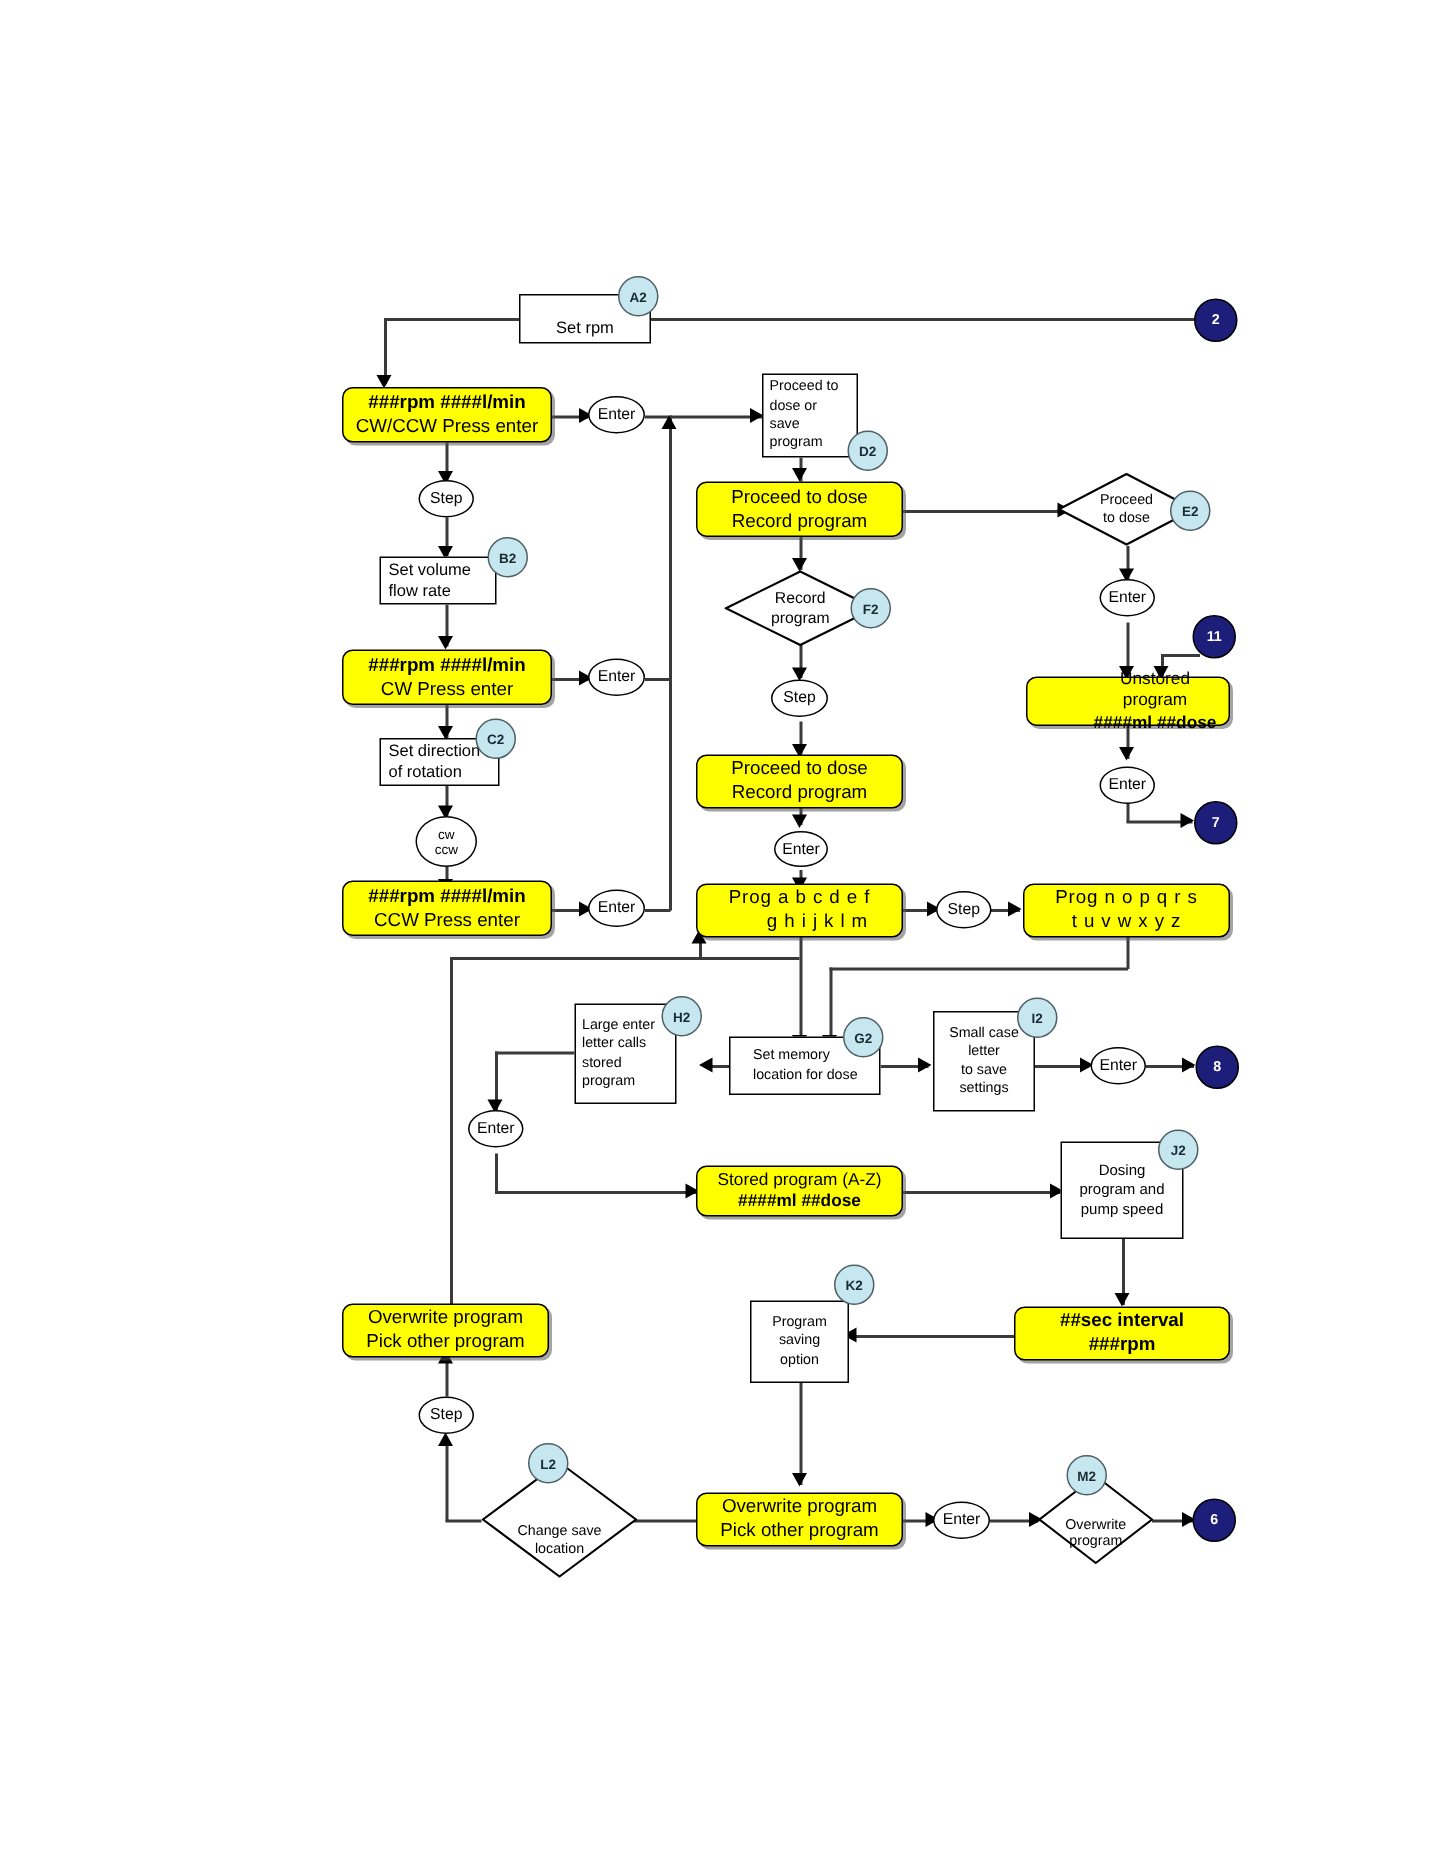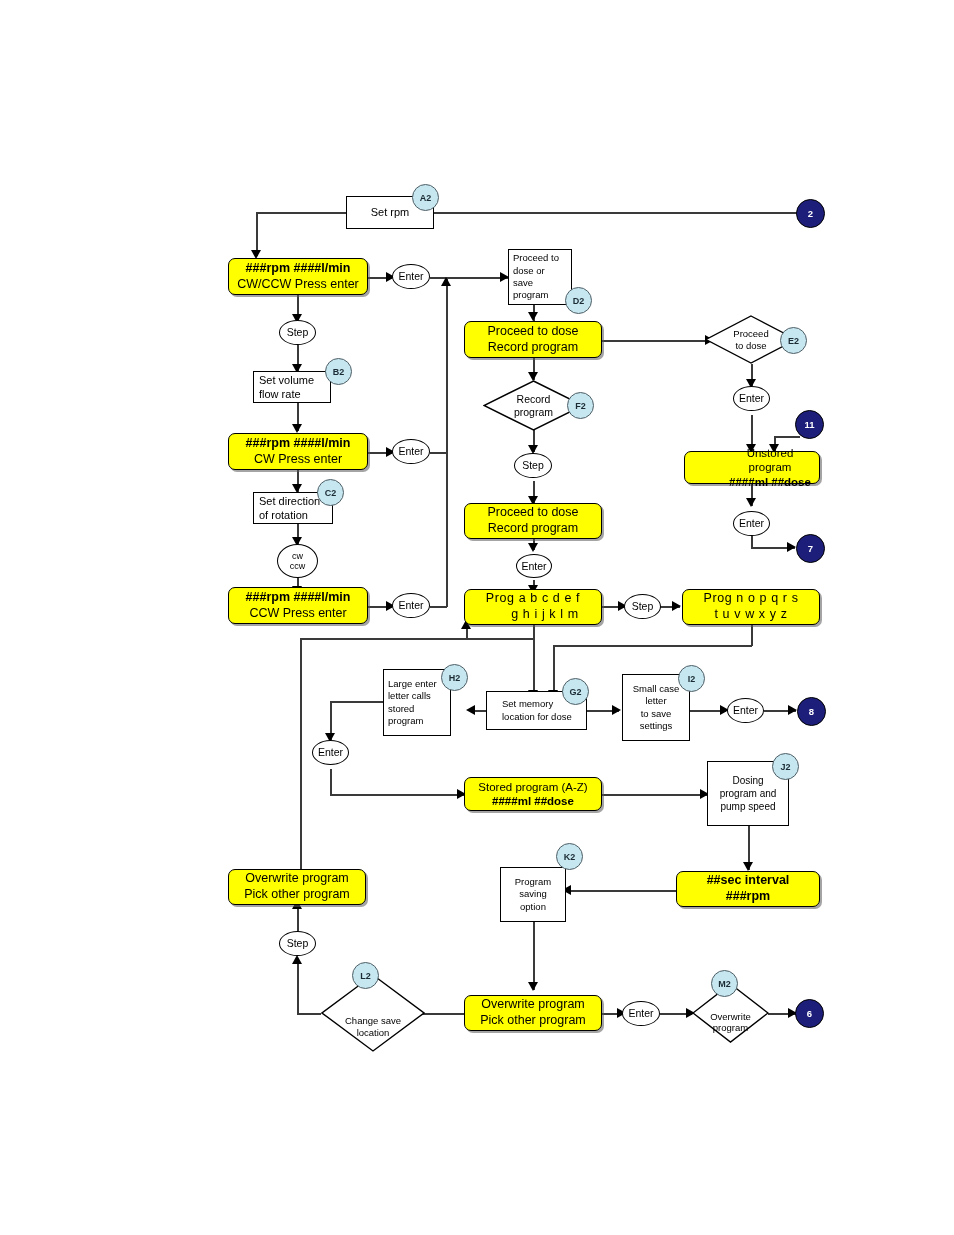--- a/index.html
+++ b/index.html
@@ -220,21 +220,21 @@
   <div class="ln lnv" style="left:297px;top:962px;height:52px;"></div>
   <div class="arw arw-u" style="left:292px;top:955px;"></div>
   <div class="ln lnv" style="left:297px;top:903px;height:28px;"></div>
   <div class="arw arw-u" style="left:292px;top:900px;"></div>
 
   <div class="ln lnv" style="left:300px;top:638px;height:232px;"></div>
   <div class="ln lnh" style="left:300px;top:638px;width:233px;"></div>
   <div class="ln lnv" style="left:466px;top:624px;height:15px;"></div>
   <div class="arw arw-u" style="left:461px;top:620px;"></div>
 
-  <div class="node white" style="left:346px;top:196px;width:88px;height:33px;">
+  <div class="node white" style="left:346px;top:196px;width:88px;height:33px;align-items:flex-end;">
     <span>Set rpm</span>
   </div>
   <div class="ref" style="left:412px;top:184px;">
     <span>A2</span>
   </div>
   <div class="conn" style="left:796px;top:199px;">
     <span>2</span>
   </div>
 
   <div class="node yellow" style="left:228px;top:258px;width:140px;height:37px;flex-direction:column;">

